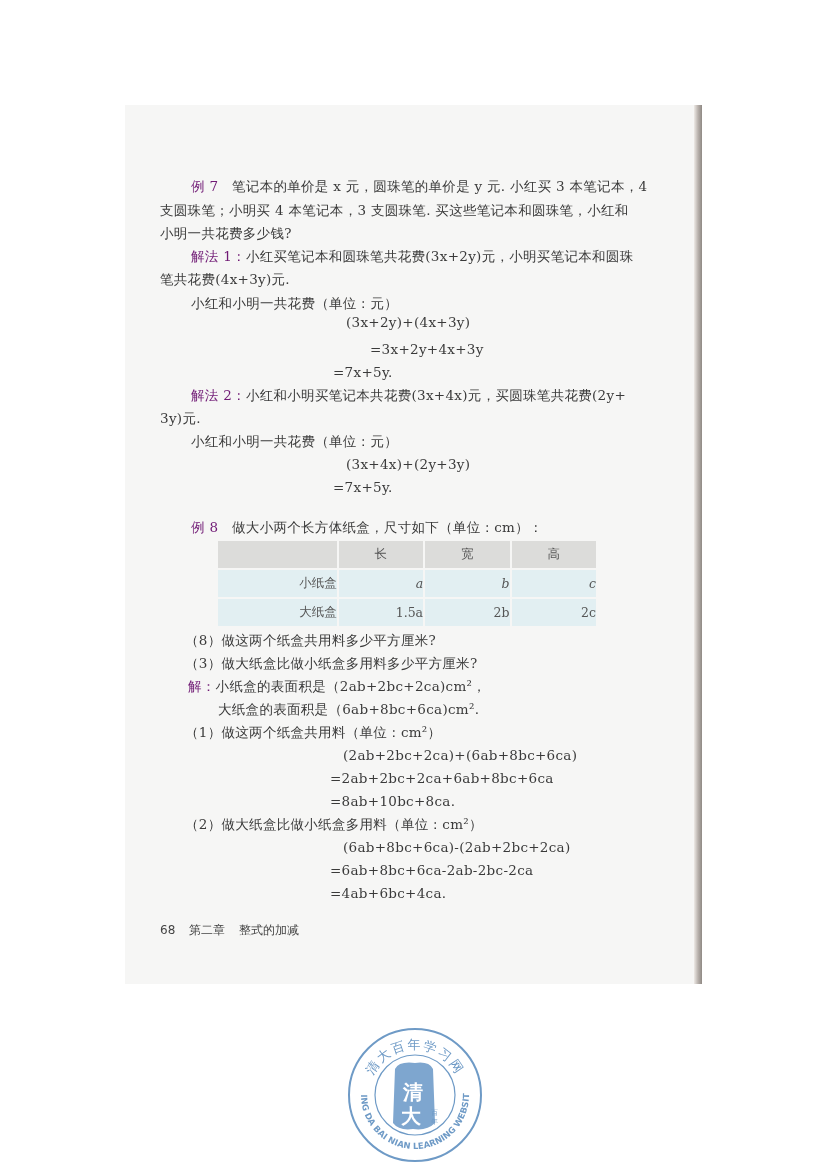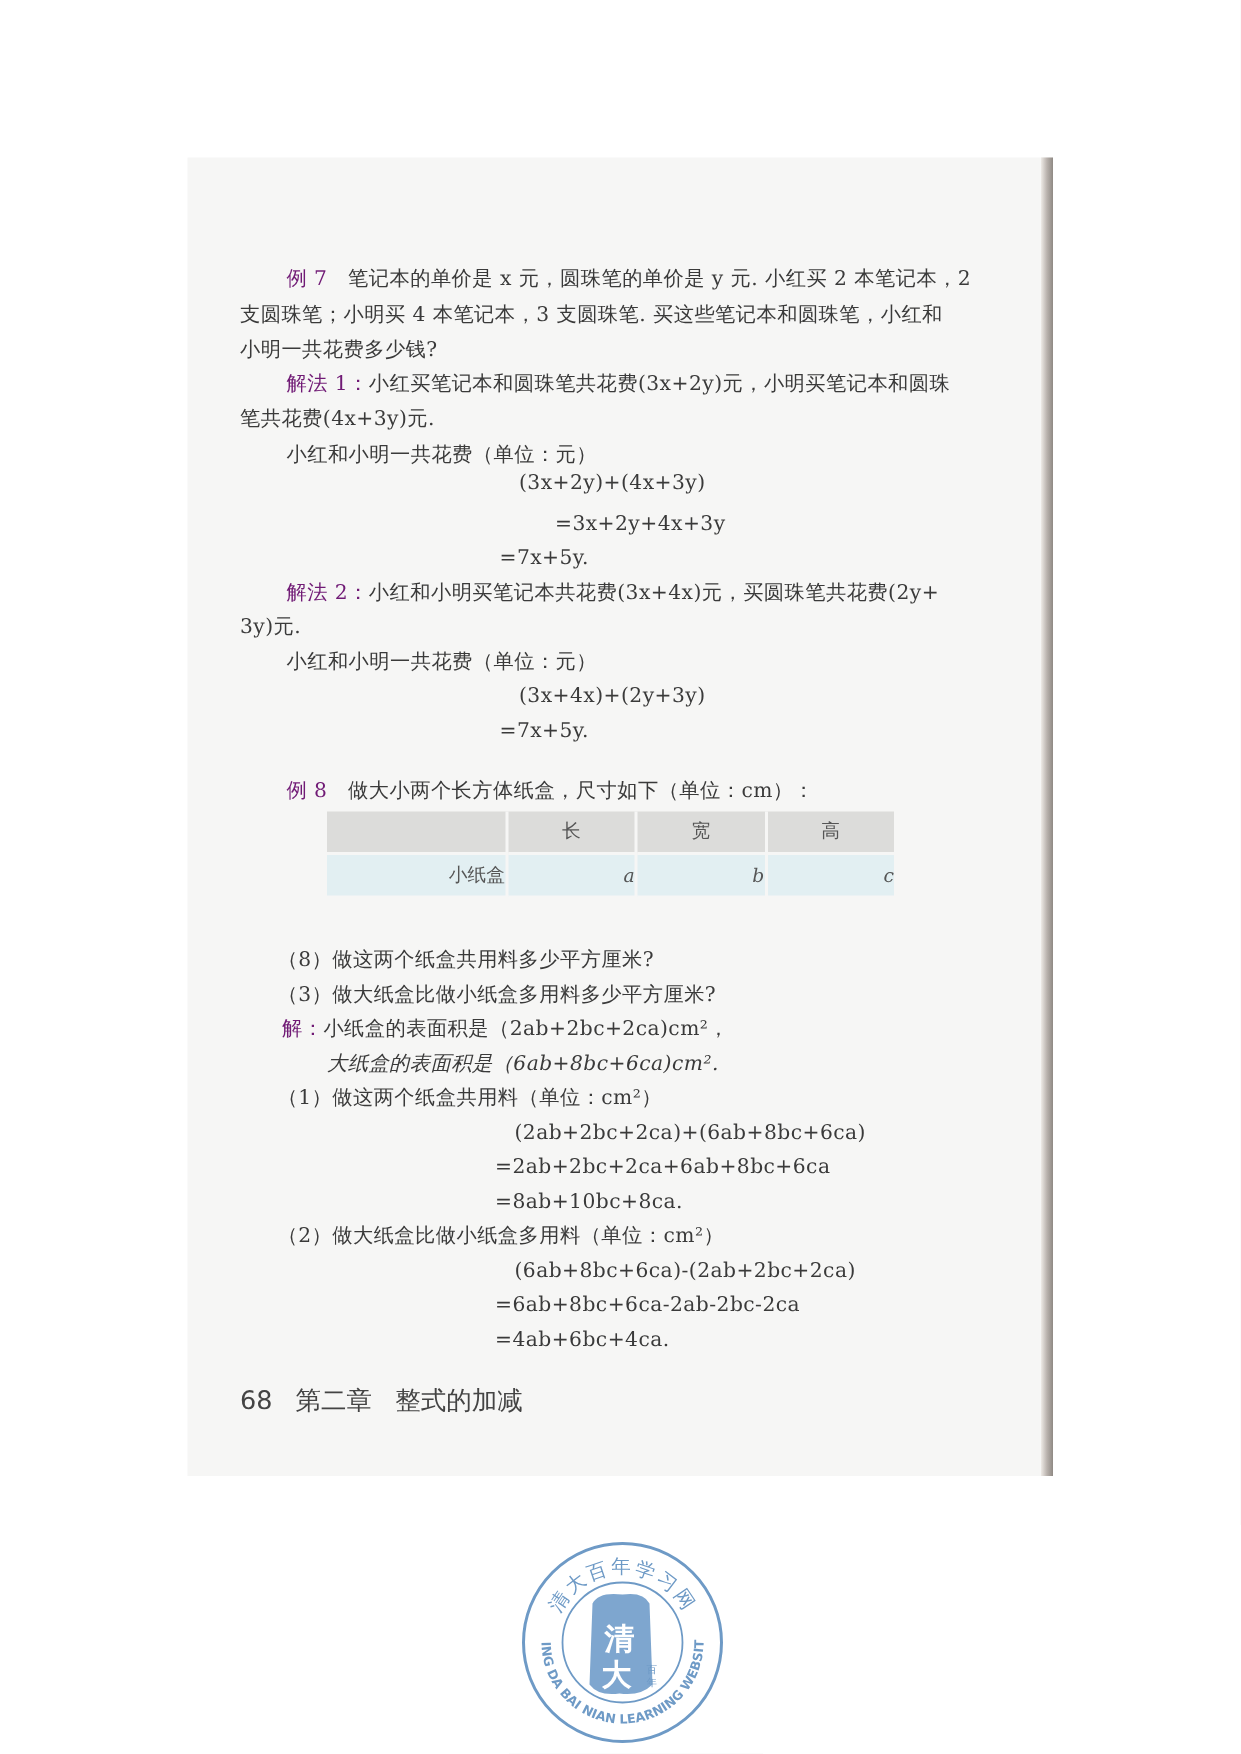--- a/index.html
+++ b/index.html
@@ -26,38 +26,38 @@
     }
     table.dims td {
       height: 27px; text-align: center; border-right: 2px solid #f6f6f5; border-bottom: 2px solid #f6f6f5; padding: 0; color: #555;
     }
     table.dims tr.head td { background: #dcdcda; }
     table.dims tr.body td { background: #e2eff2; text-align: right; }
     table.dims td.c0 { width: 118px; }
     table.dims td.c1, table.dims td.c2 { width: 84px; }
     table.dims td.c3 { width: 84px; border-right: none; }
     .footer {
-      position: absolute; left: 160px; top: 922px; font-size: 17px; color: #444;
+      position: absolute; left: 160px; top: 922px; font-size: 12px; color: #444;
       font-family: "DejaVu Sans", "Liberation Sans", sans-serif;
     }
     .footer .pg { margin-right: 10px; }
     .footer .ch { margin-right: 10px; }
     .logo {
       position: absolute; left: 347px; top: 1027px; width: 136px; height: 136px;
     }
   </style>
 </head>
 <body>
 
 <div class="page"></div>
 <div class="page-edge"></div>
 
 <div class="line" style="left:191px; top:177px;">
   <span class="accent">例 7</span>&nbsp;&nbsp;
-  <span>笔记本的单价是 x 元，圆珠笔的单价是 y 元. 小红买 2 本笔记本，2</span>
+  <span>笔记本的单价是 x 元，圆珠笔的单价是 y 元. 小红买 3 本笔记本，4</span>
 </div>
 <div class="line" style="left:160px; top:201px;">支圆珠笔；小明买 4 本笔记本，3 支圆珠笔. 买这些笔记本和圆珠笔，小红和</div>
 <div class="line" style="left:160px; top:224px;">小明一共花费多少钱?</div>
 
 <div class="line" style="left:191px; top:247px;">
   <span class="accent">解法 1：</span><span>小红买笔记本和圆珠笔共花费(3x+2y)元，小明买笔记本和圆珠</span>
 </div>
 <div class="line" style="left:160px; top:270px;">笔共花费(4x+3y)元.</div>
 <div class="line" style="left:191px; top:294px;">小红和小明一共花费（单位：元）</div>
 <div class="line math" style="left:346px; top:313px;">(3x+2y)+(4x+3y)</div>
@@ -84,29 +84,35 @@
     <td class="c1">长</td>
     <td class="c2">宽</td>
     <td class="c3">高</td>
   </tr>
   <tr class="body">
     <td class="c0">小纸盒</td>
     <td class="c1" style="font-style:italic">a</td>
     <td class="c2" style="font-style:italic">b</td>
     <td class="c3" style="font-style:italic">c</td>
   </tr>
+  <tr class="body">
+    <td class="c0">大纸盒</td>
+    <td class="c1">1.5a</td>
+    <td class="c2">2b</td>
+    <td class="c3">2c</td>
+  </tr>
 </tbody>
   </table>
 
 <div class="line" style="left:185px; top:631px;">（8）做这两个纸盒共用料多少平方厘米?</div>
 <div class="line" style="left:185px; top:654px;">（3）做大纸盒比做小纸盒多用料多少平方厘米?</div>
 <div class="line" style="left:188px; top:677px;">
   <span class="accent">解：</span><span>小纸盒的表面积是（2ab+2bc+2ca)cm²，</span>
 </div>
-<div class="line" style="left:218px; top:700px;font-style:italic;">大纸盒的表面积是（6ab+8bc+6ca)cm².</div>
+<div class="line" style="left:218px; top:700px;">大纸盒的表面积是（6ab+8bc+6ca)cm².</div>
 
 <div class="line" style="left:185px; top:723px;">（1）做这两个纸盒共用料（单位：cm²）</div>
 <div class="line math" style="left:343px; top:746px;">(2ab+2bc+2ca)+(6ab+8bc+6ca)</div>
 <div class="line math" style="left:330px; top:769px;">=2ab+2bc+2ca+6ab+8bc+6ca</div>
 <div class="line math" style="left:330px; top:792px;">=8ab+10bc+8ca.</div>
 
 <div class="line" style="left:185px; top:815px;">（2）做大纸盒比做小纸盒多用料（单位：cm²）</div>
 <div class="line math" style="left:343px; top:838px;">(6ab+8bc+6ca)-(2ab+2bc+2ca)</div>
 <div class="line math" style="left:330px; top:861px;">=6ab+8bc+6ca-2ab-2bc-2ca</div>
 <div class="line math" style="left:330px; top:884px;">=4ab+6bc+4ca.</div>

